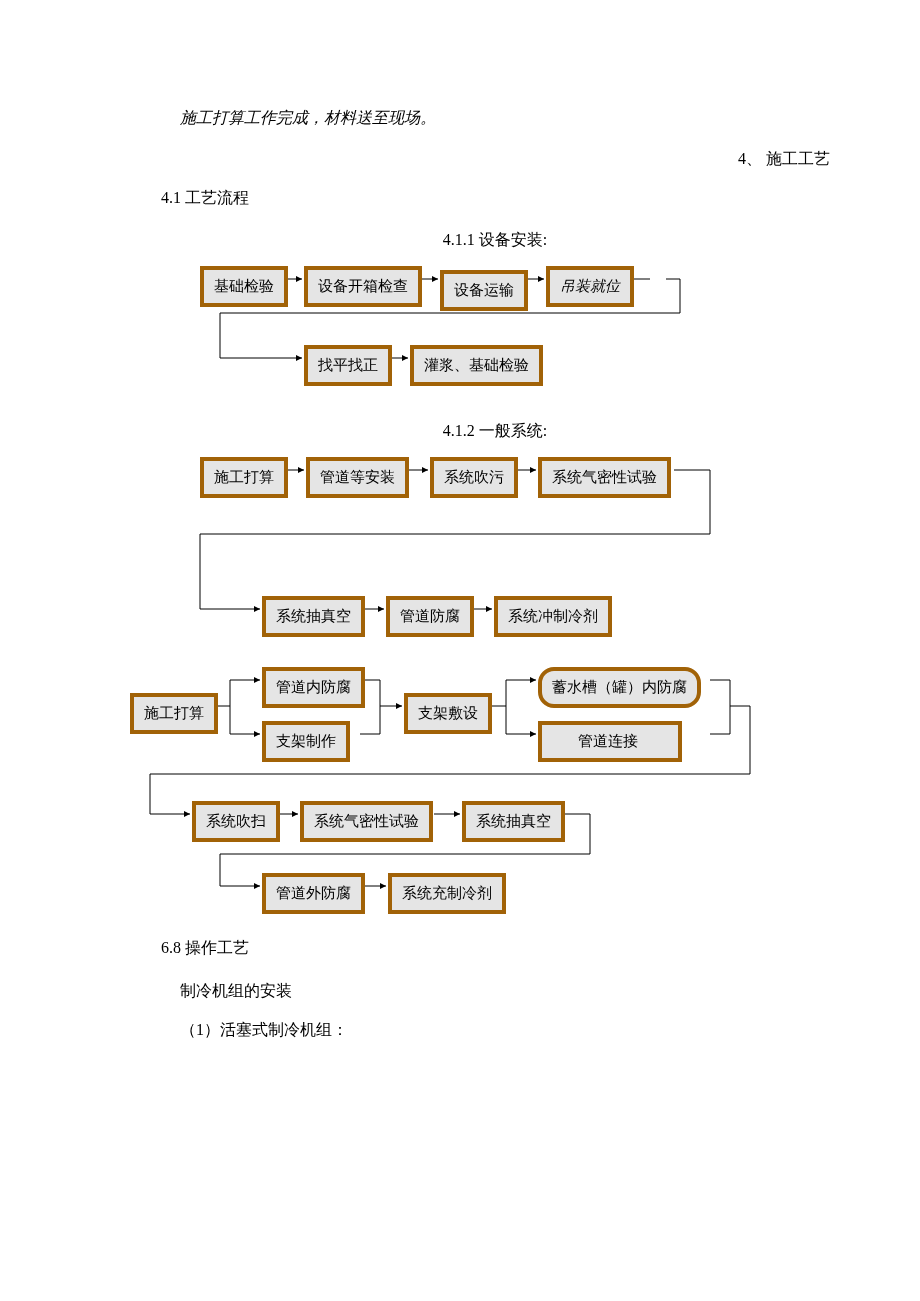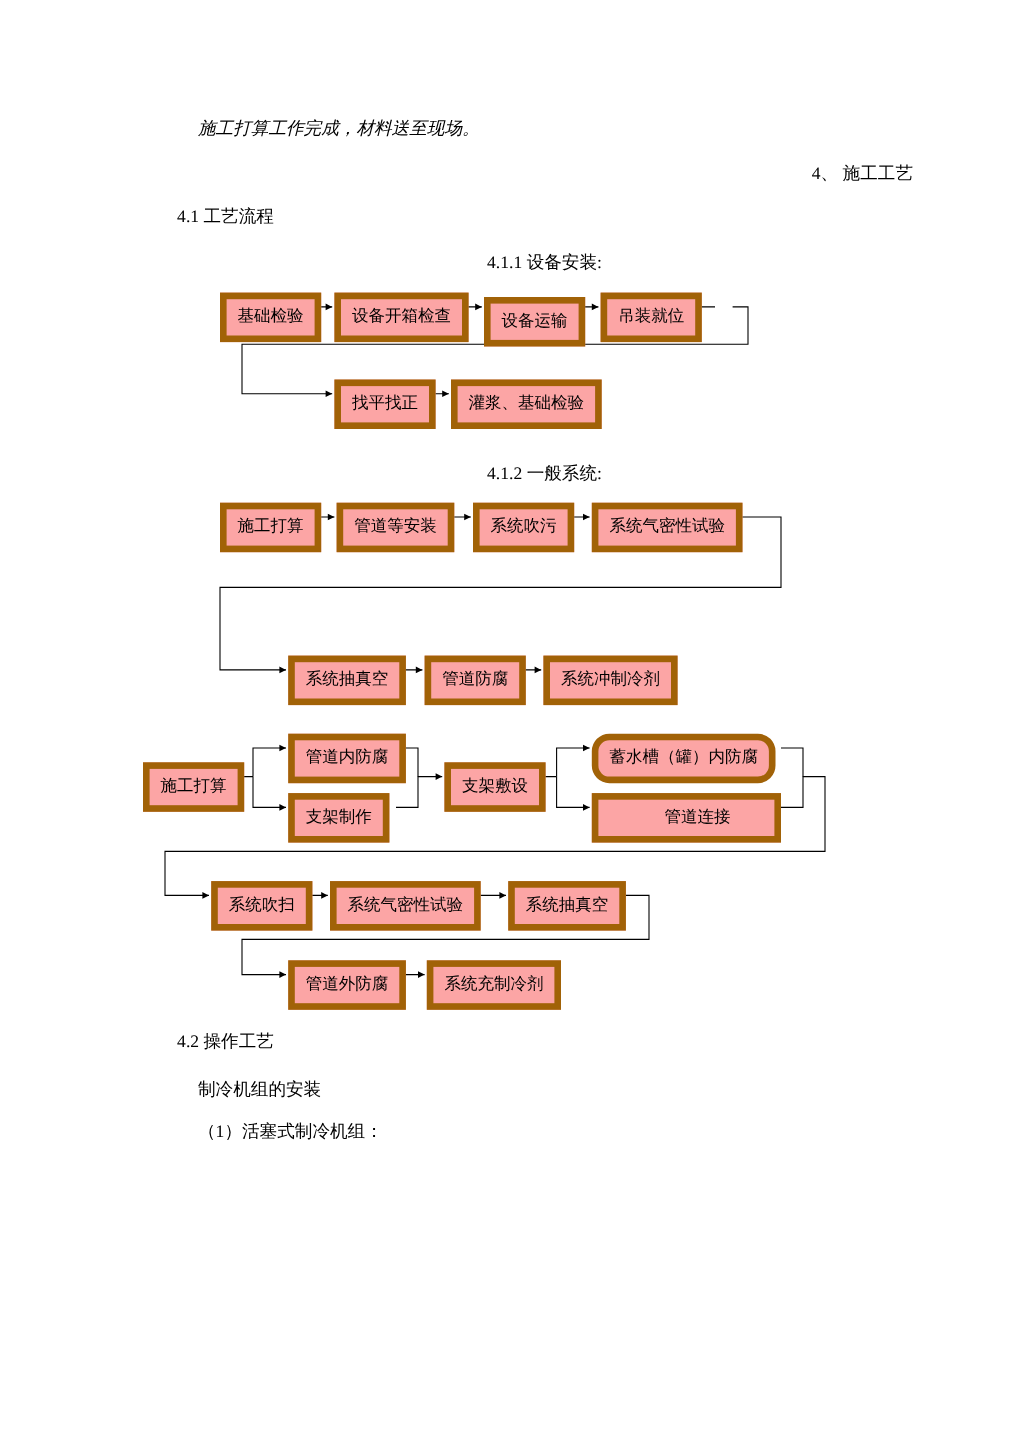--- a/index.html
+++ b/index.html
@@ -33,22 +33,22 @@
   }
   .body-text {
     margin: 10px 0 10px 60px;
   }
   .flow-area {
     position: relative;
     margin: 8px 0 10px 60px;
   }
   .box {
     position: absolute;
-    border: 6px solid #a16207;
-    background: #fca5a5;
+    border: 4px solid #a16207;
+    background: #e5e5e5;
     padding: 3px 10px;
     font-size: 15px;
     text-align: center;
     white-space: nowrap;
   }
   svg.lines {
     position: absolute;
     left: 0;
     top: 0;
     pointer-events: none;
@@ -83,21 +83,21 @@
         <polygon class="head" points="170,95 164,92 164,98"></polygon>
 
       <polyline points="486,16 500,16 500,50 40,50 40,95 122,95"></polyline>
       <polygon class="head" points="122,95 116,92 116,98"></polygon>
       <line x1="204" y1="95" x2="228" y2="95"></line>
         <polygon class="head" points="228,95 222,92 222,98"></polygon>
     </svg>
     <div class="box" style="left:20px; top:3px;">基础检验</div>
     <div class="box" style="left:124px;top:3px;">设备开箱检查</div>
     <div class="box" style="left:260px;top:7px;">设备运输</div>
-    <div class="box" style="left:366px;top:3px;">吊装就位</div>
+    <div class="box" style="left:366px;top:3px;font-style:italic;">吊装就位</div>
     <div class="box" style="left:124px;top:82px;">找平找正</div>
     <div class="box" style="left:230px;top:82px;">灌浆、基础检验</div>
   </div>
 
   <div class="subsub">4.1.2  一般系统:</div>
 
   <div class="flow-area" style="height:200px;">
     <svg class="lines" width="700" height="200">
       <line x1="98" y1="16" x2="124" y2="16"></line>
         <polygon class="head" points="124,16 118,13 118,19"></polygon>
@@ -153,24 +153,24 @@
       <polyline points="428,150 460,150 460,190 90,190 90,222 130,222"></polyline>
       <polygon class="head" points="130,222 124,219 124,225"></polygon>
       <line x1="230" y1="222" x2="256" y2="222"></line>
         <polygon class="head" points="256,222 250,219 250,225"></polygon>
     </svg>
     <div class="box" style="left:0px;  top:29px;">施工打算</div>
     <div class="box" style="left:132px;top:3px;">管道内防腐</div>
     <div class="box" style="left:132px;top:57px;">支架制作</div>
     <div class="box" style="left:274px;top:29px;">支架敷设</div>
     <div class="box" style="left:408px;top:3px;border-radius:16px;">蓄水槽（罐）内防腐</div>
-    <div class="box" style="left:408px;top:57px;padding-left:60px;padding-right:40px;">管道连接</div>
+    <div class="box" style="left:408px;top:57px;padding-left:36px;padding-right:40px;">管道连接</div>
     <div class="box" style="left:62px; top:137px;">系统吹扫</div>
     <div class="box" style="left:170px;top:137px;">系统气密性试验</div>
     <div class="box" style="left:332px;top:137px;">系统抽真空</div>
     <div class="box" style="left:132px;top:209px;">管道外防腐</div>
     <div class="box" style="left:258px;top:209px;">系统充制冷剂</div>
   </div>
 
-  <div class="sub">4.2  操作工艺</div>
+  <div class="sub">6.8  操作工艺</div>
   <div class="body-text">制冷机组的安装</div>
   <div class="body-text">（1）活塞式制冷机组：</div>
 </div>
 
 </body></html>

